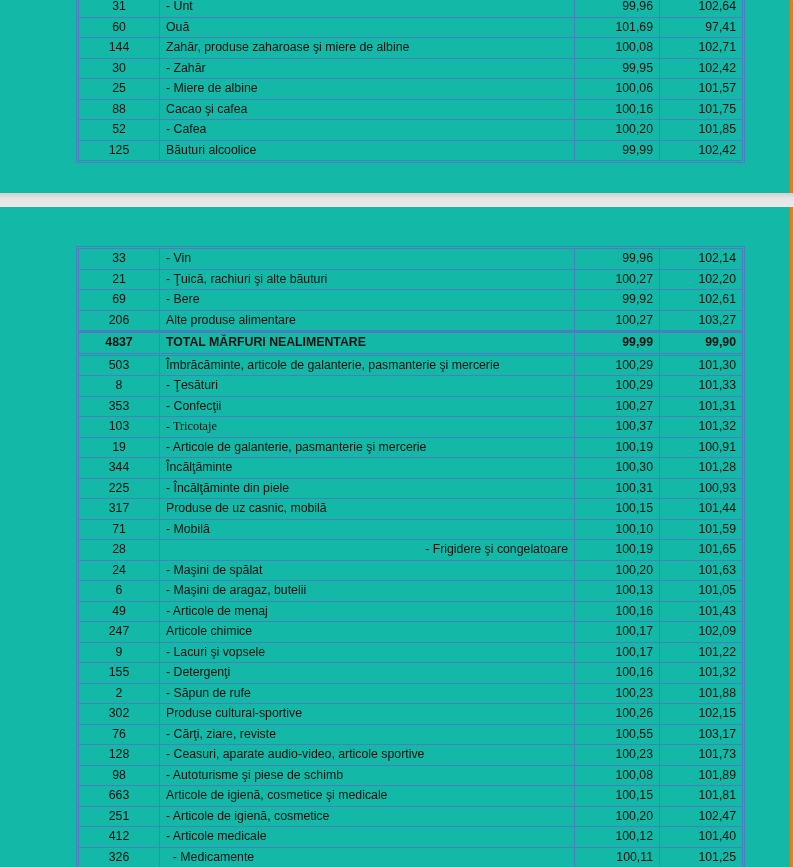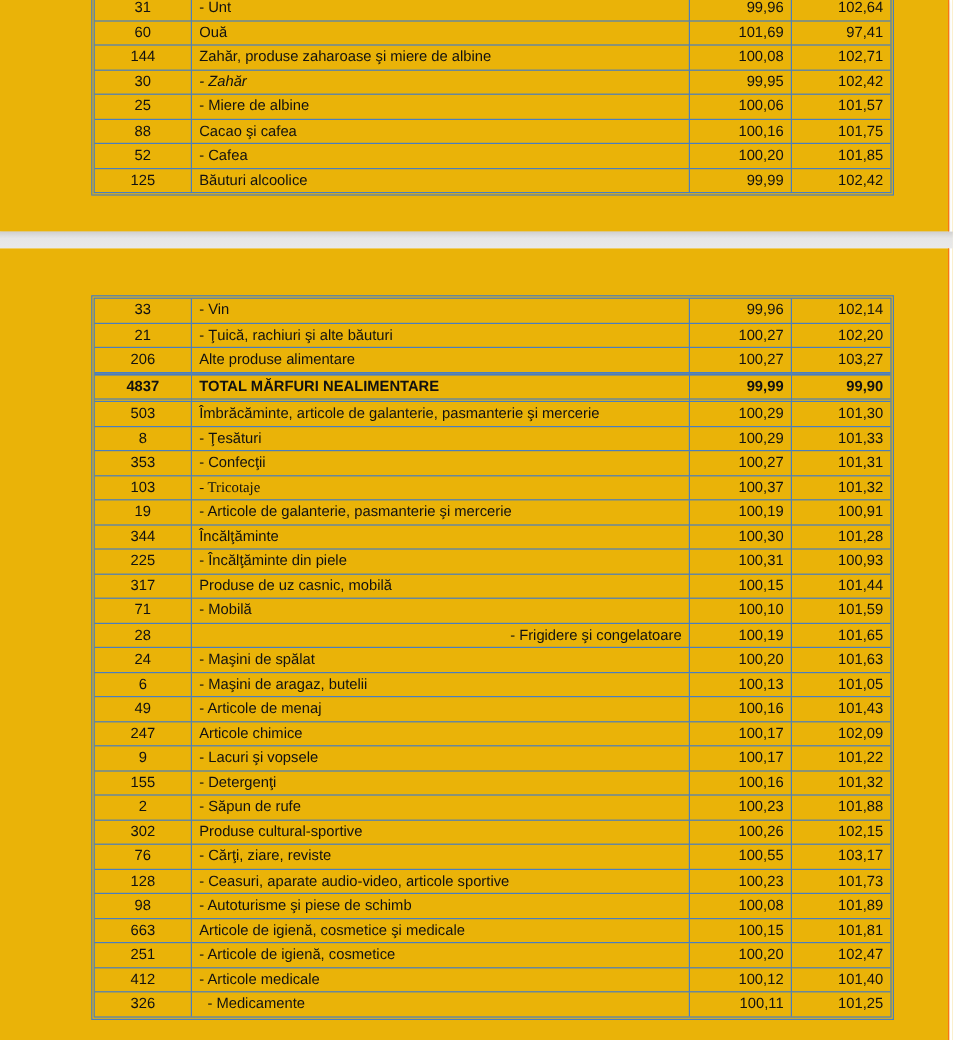--- a/index.html
+++ b/index.html
@@ -4,22 +4,22 @@
 <style>
   html, body { margin: 0; padding: 0; }
   body {
     width: 794px; height: 867px; overflow: hidden;
     background: #ffffff;
     font-family: "Liberation Sans", sans-serif;
     position: relative;
   }
   .page {
     position: absolute; left: 0; width: 790px;
-    background: #eab308;
-    border-right: 1px solid #f97316;
+    background: #14b8a6;
+    border-right: 3px solid #f97316;
   }
   .page-top { top: 0; height: 193px; box-shadow: 0 2px 3px rgba(0,0,0,0.18); }
   .page-bottom { top: 207px; height: 660px; }
   .page-gap {
     position: absolute; left: 0; top: 193px; width: 794px; height: 14px;
     background: linear-gradient(#d0d0d0, #e6e6e6 40%, #e9e9e9);
   }
   table.data {
     position: absolute; left: 76px;
     border-collapse: separate; border-spacing: 0;
@@ -64,21 +64,21 @@
           <td class="c-v2">97,41</td>
         </tr>
         <tr>
           <td class="c-w">144</td>
           <td class="c-name" style="white-space: pre;">Zahăr, produse zaharoase şi miere de albine</td>
           <td class="c-v1">100,08</td>
           <td class="c-v2">102,71</td>
         </tr>
         <tr>
           <td class="c-w">30</td>
-          <td class="c-name" style="white-space: pre; font-style: italic;">- Zahăr</td>
+          <td class="c-name" style="white-space: pre;">- Zahăr</td>
           <td class="c-v1">99,95</td>
           <td class="c-v2">102,42</td>
         </tr>
         <tr>
           <td class="c-w">25</td>
           <td class="c-name" style="white-space: pre;">- Miere de albine</td>
           <td class="c-v1">100,06</td>
           <td class="c-v2">101,57</td>
         </tr>
         <tr>
@@ -112,20 +112,26 @@
           <td class="c-w">33</td>
           <td class="c-name" style="white-space: pre;">- Vin</td>
           <td class="c-v1">99,96</td>
           <td class="c-v2">102,14</td>
         </tr>
         <tr>
           <td class="c-w">21</td>
           <td class="c-name" style="white-space: pre;">- Ţuică, rachiuri şi alte băuturi</td>
           <td class="c-v1">100,27</td>
           <td class="c-v2">102,20</td>
+        </tr>
+        <tr>
+          <td class="c-w">69</td>
+          <td class="c-name" style="white-space: pre;">- Bere</td>
+          <td class="c-v1">99,92</td>
+          <td class="c-v2">102,61</td>
         </tr>
         <tr class="pre-total">
           <td class="c-w">206</td>
           <td class="c-name" style="white-space: pre;">Alte produse alimentare</td>
           <td class="c-v1">100,27</td>
           <td class="c-v2">103,27</td>
         </tr>
         <tr class="total">
           <td class="c-w">4837</td>
           <td class="c-name" style="white-space: pre;">TOTAL MĂRFURI NEALIMENTARE</td>

